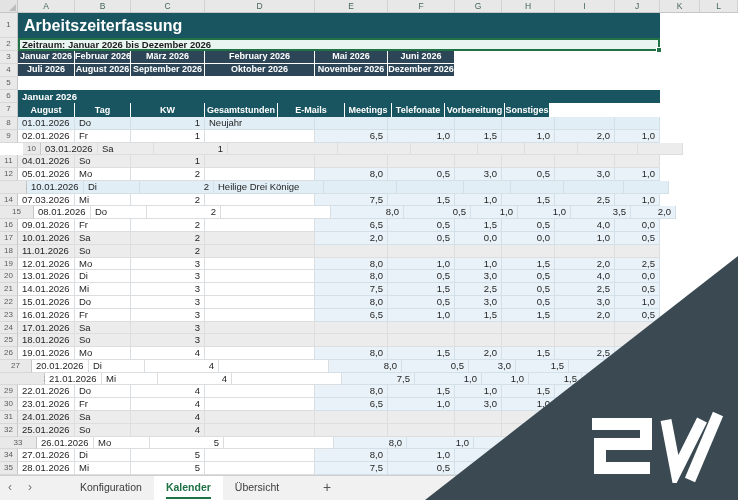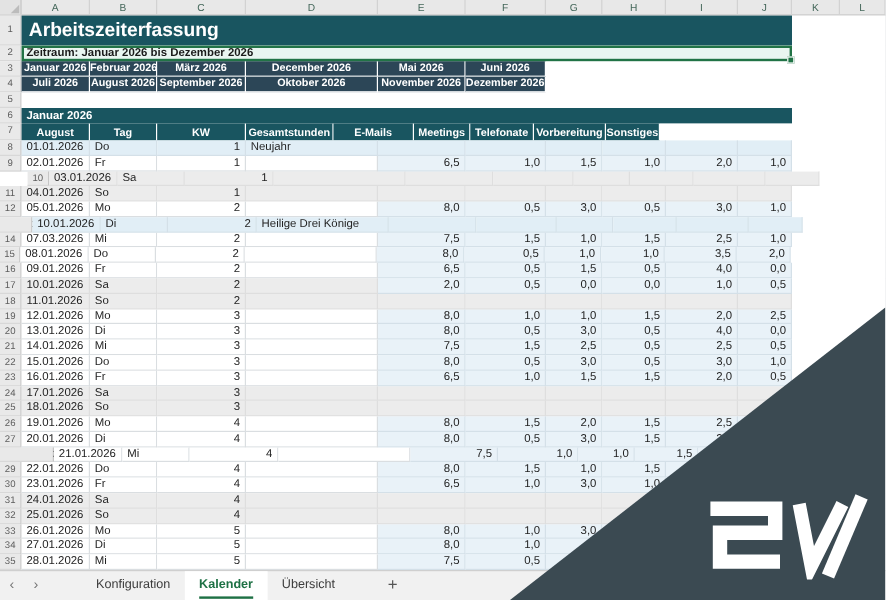--- a/index.html
+++ b/index.html
@@ -103,21 +103,21 @@
     <div class="cell subtitle">Zeitraum: Januar 2026 bis Dezember 2026</div>
     <div class="fill"></div>
   </div>
 
   <div class="srow h13">
     <div class="gut">3</div>
     <div class="btnrow" id="mrow3">
         <div class="mbtn" style="width: 57px;">Januar 2026</div>
         <div class="mbtn" style="width: 56px;">Februar 2026</div>
         <div class="mbtn" style="width: 74px;">März 2026</div>
-        <div class="mbtn" style="width: 110px;">December 2026</div>
+        <div class="mbtn" style="width: 110px;">February 2026</div>
         <div class="mbtn" style="width: 73px;">Mai 2026</div>
         <div class="mbtn" style="width: 67px;">Juni 2026</div>
       </div>
     <div class="fill"></div>
   </div>
   <div class="srow h13">
     <div class="gut">4</div>
     <div class="btnrow" id="mrow4">
         <div class="mbtn" style="width: 57px;">Juli 2026</div>
         <div class="mbtn" style="width: 56px;">August 2026</div>
@@ -249,21 +249,21 @@
         <div class="cell dc al c-wt" style="width: 110px;"></div>
         <div class="cell dc ar c-num" style="width: 73px;">7,5</div>
         <div class="cell dc ar c-num" style="width: 67px;">1,5</div>
         <div class="cell dc ar c-num" style="width: 47px;">1,0</div>
         <div class="cell dc ar c-num" style="width: 53px;">1,5</div>
         <div class="cell dc ar c-num" style="width: 60px;">2,5</div>
         <div class="cell dc ar c-num" style="width: 45px;">1,0</div>
         <div class="fill"></div>
       </div>
       <div class="srow drow">
-        <div class="gut" style="width: 17px;">15</div>
+        <div class="gut" style="width: 34px;">15</div>
         <div class="cell dc al c-wt" style="width: 57px;">08.01.2026</div>
         <div class="cell dc al c-wt" style="width: 56px;">Do</div>
         <div class="cell dc ar c-wt" style="width: 74px;">2</div>
         <div class="cell dc al c-wt" style="width: 110px;"></div>
         <div class="cell dc ar c-num" style="width: 73px;">8,0</div>
         <div class="cell dc ar c-num" style="width: 67px;">0,5</div>
         <div class="cell dc ar c-num" style="width: 47px;">1,0</div>
         <div class="cell dc ar c-num" style="width: 53px;">1,0</div>
         <div class="cell dc ar c-num" style="width: 60px;">3,5</div>
         <div class="cell dc ar c-num" style="width: 45px;">2,0</div>
@@ -417,21 +417,21 @@
         <div class="cell dc al c-wt" style="width: 110px;"></div>
         <div class="cell dc ar c-num" style="width: 73px;">8,0</div>
         <div class="cell dc ar c-num" style="width: 67px;">1,5</div>
         <div class="cell dc ar c-num" style="width: 47px;">2,0</div>
         <div class="cell dc ar c-num" style="width: 53px;">1,5</div>
         <div class="cell dc ar c-num" style="width: 60px;">2,5</div>
         <div class="cell dc ar c-num" style="width: 45px;"></div>
         <div class="fill"></div>
       </div>
       <div class="srow drow">
-        <div class="gut" style="width: 18px;">27</div>
+        <div class="gut" style="width: 32px;">27</div>
         <div class="cell dc al c-wt" style="width: 57px;">20.01.2026</div>
         <div class="cell dc al c-wt" style="width: 56px;">Di</div>
         <div class="cell dc ar c-wt" style="width: 74px;">4</div>
         <div class="cell dc al c-wt" style="width: 110px;"></div>
         <div class="cell dc ar c-num" style="width: 73px;">8,0</div>
         <div class="cell dc ar c-num" style="width: 67px;">0,5</div>
         <div class="cell dc ar c-num" style="width: 47px;">3,0</div>
         <div class="cell dc ar c-num" style="width: 53px;">1,5</div>
         <div class="cell dc ar c-num" style="width: 60px;">2,5</div>
         <div class="cell dc ar c-num" style="width: 45px;"></div>
@@ -501,21 +501,21 @@
         <div class="cell dc al c-wk" style="width: 110px;"></div>
         <div class="cell dc ar c-wk" style="width: 73px;"></div>
         <div class="cell dc ar c-wk" style="width: 67px;"></div>
         <div class="cell dc ar c-wk" style="width: 47px;"></div>
         <div class="cell dc ar c-wk" style="width: 53px;"></div>
         <div class="cell dc ar c-wk" style="width: 60px;"></div>
         <div class="cell dc ar c-wk" style="width: 45px;"></div>
         <div class="fill"></div>
       </div>
       <div class="srow drow">
-        <div class="gut" style="width: 18px;">33</div>
+        <div class="gut" style="width: 37px;">33</div>
         <div class="cell dc al c-wt" style="width: 57px;">26.01.2026</div>
         <div class="cell dc al c-wt" style="width: 56px;">Mo</div>
         <div class="cell dc ar c-wt" style="width: 74px;">5</div>
         <div class="cell dc al c-wt" style="width: 110px;"></div>
         <div class="cell dc ar c-num" style="width: 73px;">8,0</div>
         <div class="cell dc ar c-num" style="width: 67px;">1,0</div>
         <div class="cell dc ar c-num" style="width: 47px;">3,0</div>
         <div class="cell dc ar c-num" style="width: 53px;"></div>
         <div class="cell dc ar c-num" style="width: 60px;"></div>
         <div class="cell dc ar c-num" style="width: 45px;"></div>

